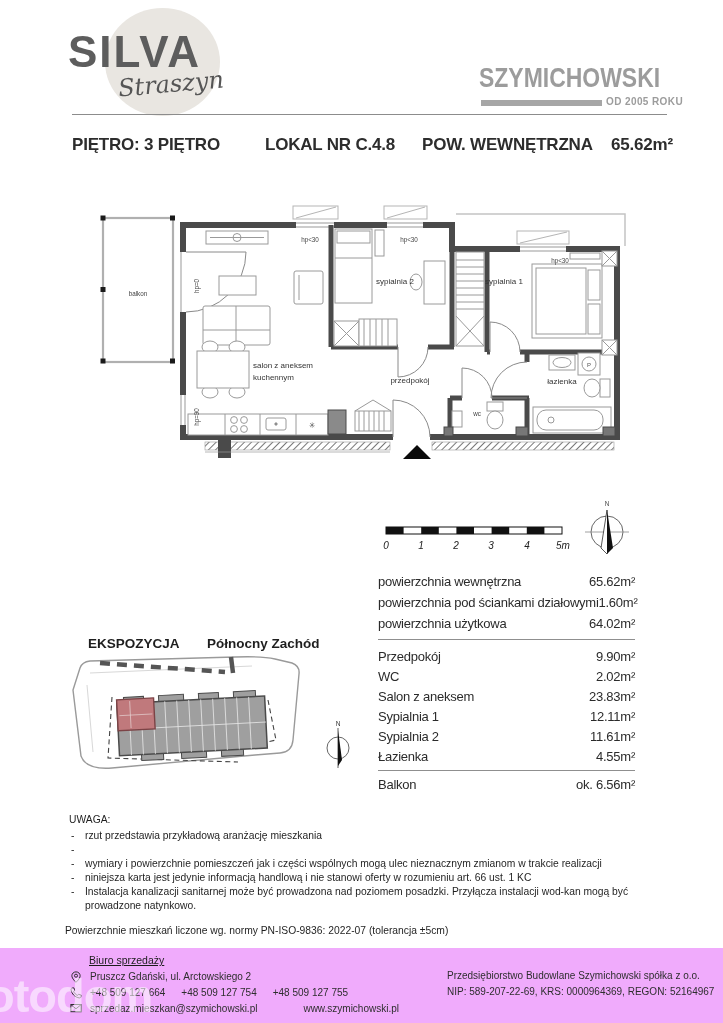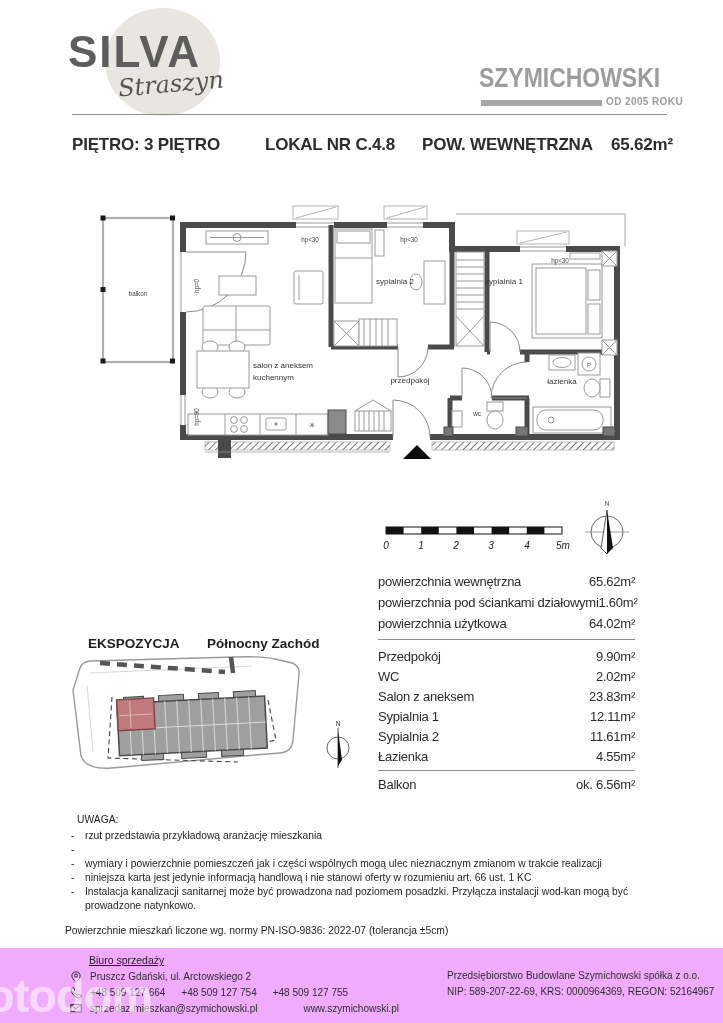--- a/index.html
+++ b/index.html
@@ -37,21 +37,21 @@
   .rooms .trow { height:20px; }
   .tdivider { border-top:1.3px solid #8f8f8f; margin:5px 0 6px; }
   .tdivider2{ border-top:1.3px solid #8f8f8f; margin:4px 0 3px; }
 
   
   .exp-title { position:absolute; left:88px;  top:636px; font-size:13.5px; font-weight:700; color:#1e1e1e; }
   .exp-dir   { position:absolute; left:207px; top:636px; font-size:13.5px; font-weight:700; color:#1e1e1e; }
 
   
   .notes { position:absolute; left:65px; top:814px; width:610px; font-size:10.3px; color:#1f1f1f; }
-  .notes-title { margin:0 0 4px 12px; }
+  .notes-title { margin:0 0 4px 4px; }
   .note-item { display:flex; line-height:13.9px; }
   .note-item .dash { width:14px; padding-left:6px; flex:none; }
   .norm { margin-top:13px; }
 
   
   .footer { position:absolute; left:0; top:948px; width:723px; height:75px; background:#f0abfc; }
   .f-left  { position:absolute; left:70px; top:2px; }
   .f-title { display:inline-block; margin:0 0 3px 19px; font-size:10.5px; color:#1d1d1d; text-decoration:underline; }
   .f-row   { display:flex; align-items:center; height:15.8px; font-size:10px; color:#2e2e2e;text-align:center; }
   .f-row .ficon { width:12px; height:12px; margin-right:8px; flex:none; }

